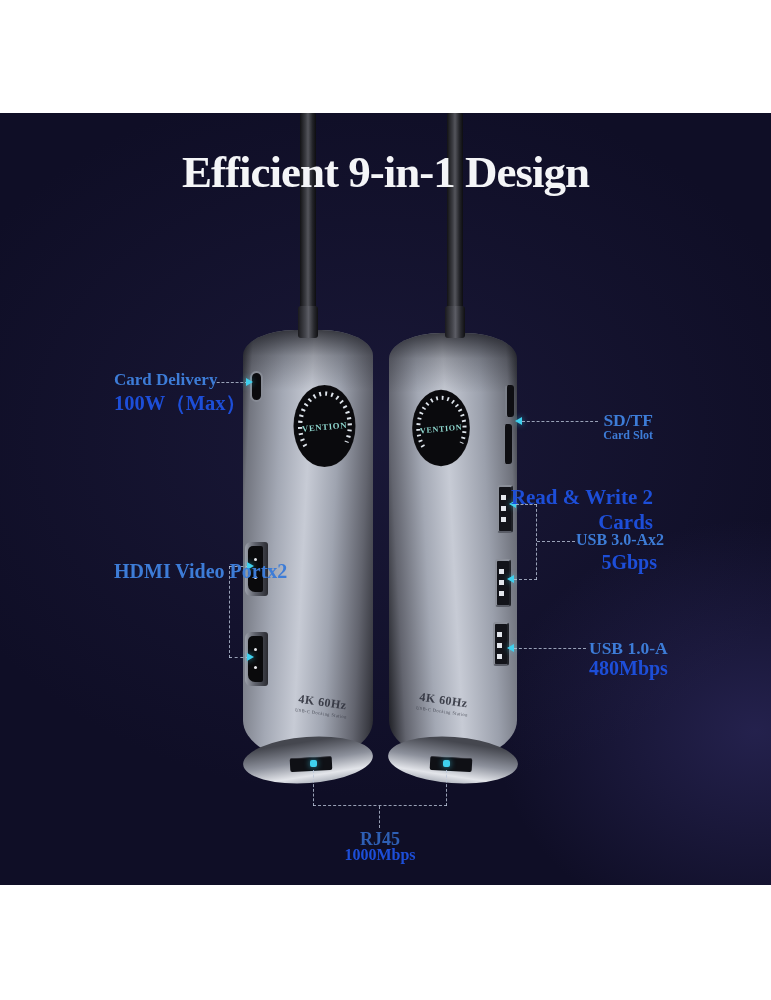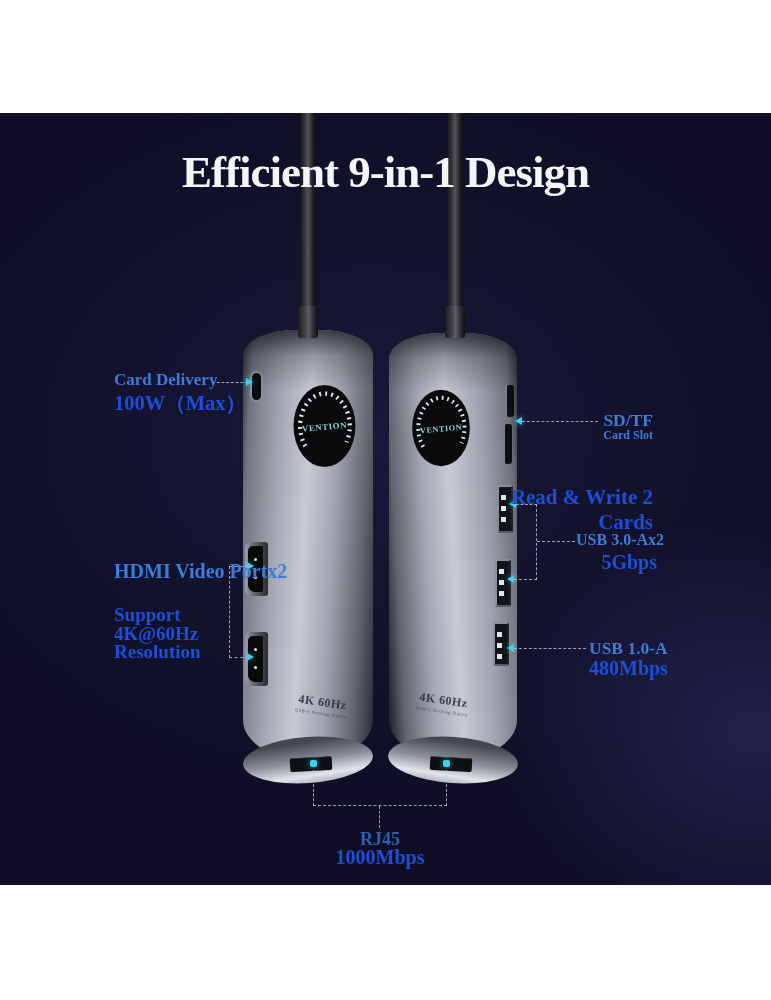--- a/index.html
+++ b/index.html
@@ -165,25 +165,20 @@
   <div class="arrow-r" style="left:246px; top:378px;"></div>
   <div class="lbl blue" style="left:114px; top:370px; font-size:17px;">Card Delivery</div>
   <div class="lbl white" style="left:114px; top:389px; font-size:20.5px;">100W（Max）</div>
 
   <div class="dash-v" style="left:229px; top:566px; height:92px;"></div>
   <div class="dash-h" style="left:229px; top:566px; width:20px;"></div>
   <div class="dash-h" style="left:229px; top:657px; width:20px;"></div>
   <div class="arrow-r" style="left:247px; top:562px;"></div>
   <div class="arrow-r" style="left:247px; top:653px;"></div>
   <div class="lbl blue" style="left:114px; top:560px; font-size:20px;">HDMI Video Portx2</div>
-  <div class="lbl white" style="left:114px; top:606px; font-size:19px; line-height:18.5px;">
-    <div>Support</div>
-    <div>4K@60Hz</div>
-    <div>Resolution</div>
-  </div>
 
   <div class="arrow-l" style="left:515px; top:417px;"></div>
   <div class="dash-h" style="left:522px; top:421px; width:76px;"></div>
   <div class="lbl blue" style="left:470px; top:410px; width:183px; text-align:right; font-size:17.5px;padding-left:28px;">SD/TF</div>
   <div class="lbl blue" style="left:470px; top:428px; width:183px; text-align:right; font-size:12px;">Card Slot</div>
   <div class="lbl white" style="left:470px; top:446px; width:183px; text-align:right; font-size:21px;margin-top:39px;">Read &amp; Write 2 Cards</div>
 
   <div class="arrow-l" style="left:509px; top:500px;"></div>
   <div class="arrow-l" style="left:507px; top:575px;"></div>
   <div class="dash-h" style="left:516px; top:504px; width:21px;"></div>
@@ -196,14 +191,14 @@
   <div class="arrow-l" style="left:507px; top:644px;"></div>
   <div class="dash-h" style="left:514px; top:648px; width:72px;"></div>
   <div class="lbl blue" style="left:589px; top:638px; font-size:17.5px;">USB 1.0-A</div>
   <div class="lbl white" style="left:589px; top:657px; font-size:20px;">480Mbps</div>
 
   <div class="dash-v" style="left:313px; top:770px; height:36px;"></div>
   <div class="dash-v" style="left:446px; top:770px; height:36px;"></div>
   <div class="dash-h" style="left:313px; top:805px; width:134px;"></div>
   <div class="dash-v" style="left:379px; top:806px; height:22px;"></div>
   <div class="lbl" style="left:300px; top:829px; width:160px; text-align:center; font-size:18px; font-weight:700; color:#2e5fb4;">RJ45</div>
-  <div class="lbl white" style="left:300px; top:846px; width:160px; text-align:center; font-size:20px;">1000Mbps</div>
+  <div class="lbl white" style="left:300px; top:846px; width:160px; text-align:center; font-size:16px;">1000Mbps</div>
 </div>
 
 </body></html>

